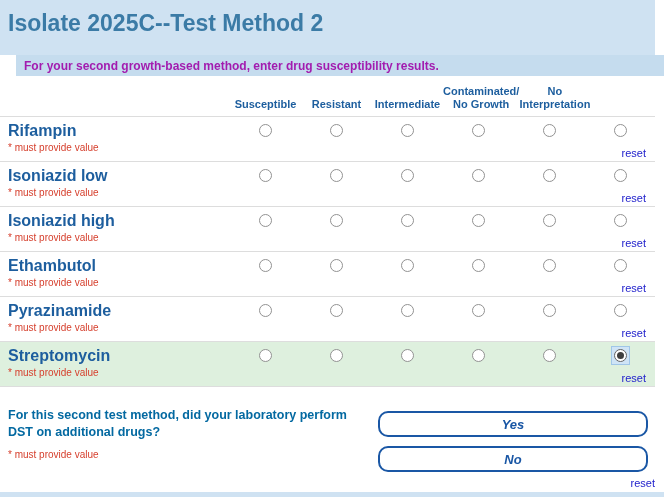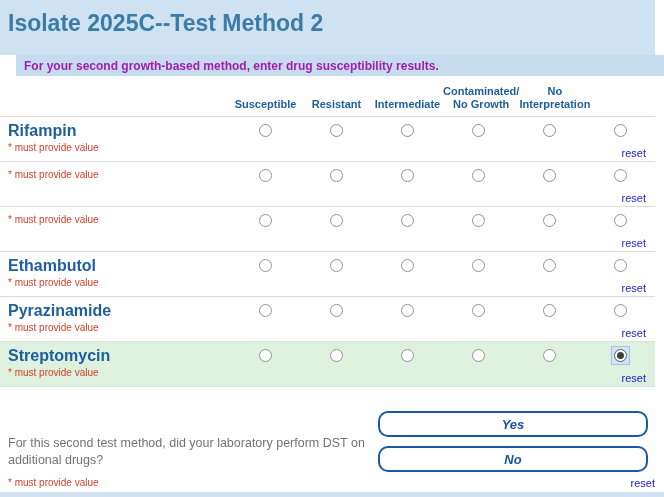--- a/index.html
+++ b/index.html
@@ -79,23 +79,22 @@
   }
   .reset-link {
     position: absolute; right: 9px; bottom: 2px;
     font-size: 11px; color: #2222cc;
     text-decoration: none; cursor: pointer;
   }
 
   
   .question-block { position: absolute; left: 8px; top: 407px; width: 362px; }
   .question-text {
-    font-size: 12.5px; font-weight: normal; line-height: 17px;
-    color: #737373;
-    margin-top: 28px;
+    font-size: 12.5px; font-weight: bold; line-height: 17px;
+    color: #0369a1;
   }
   .question-required { font-size: 10px; color: #d6402e; margin-top: 8px; }
   .answer-buttons { position: absolute; left: 378px; top: 411px; width: 270px; }
   .answer-btn {
     display: block; width: 100%; height: 26px;
     margin-bottom: 9px;
     background: #ffffff;
     border: 2px solid #1a57a5; border-radius: 10px;
     color: #1a57a5; font-weight: bold; font-size: 13px;
     font-family: "Liberation Sans", sans-serif;
@@ -184,20 +183,21 @@
           <span class="radio-wrap">
             <span class="radio"></span>
           </span>
         </span>
       </div>
     <a class="reset-link">reset</a>
   </div>
 
   <div class="drug-row">
     <div class="drug-cell">
+      <div class="drug-name">Isoniazid low</div>
       <div class="required-note">* must provide value</div>
     </div>
     <div class="radios">
         <span class="radio-cell">
           <span class="radio-wrap">
             <span class="radio"></span>
           </span>
         </span>
         <span class="radio-cell">
           <span class="radio-wrap">
@@ -223,20 +223,21 @@
           <span class="radio-wrap">
             <span class="radio"></span>
           </span>
         </span>
       </div>
     <a class="reset-link">reset</a>
   </div>
 
   <div class="drug-row">
     <div class="drug-cell">
+      <div class="drug-name">Isoniazid high</div>
       <div class="required-note">* must provide value</div>
     </div>
     <div class="radios">
         <span class="radio-cell">
           <span class="radio-wrap">
             <span class="radio"></span>
           </span>
         </span>
         <span class="radio-cell">
           <span class="radio-wrap">

